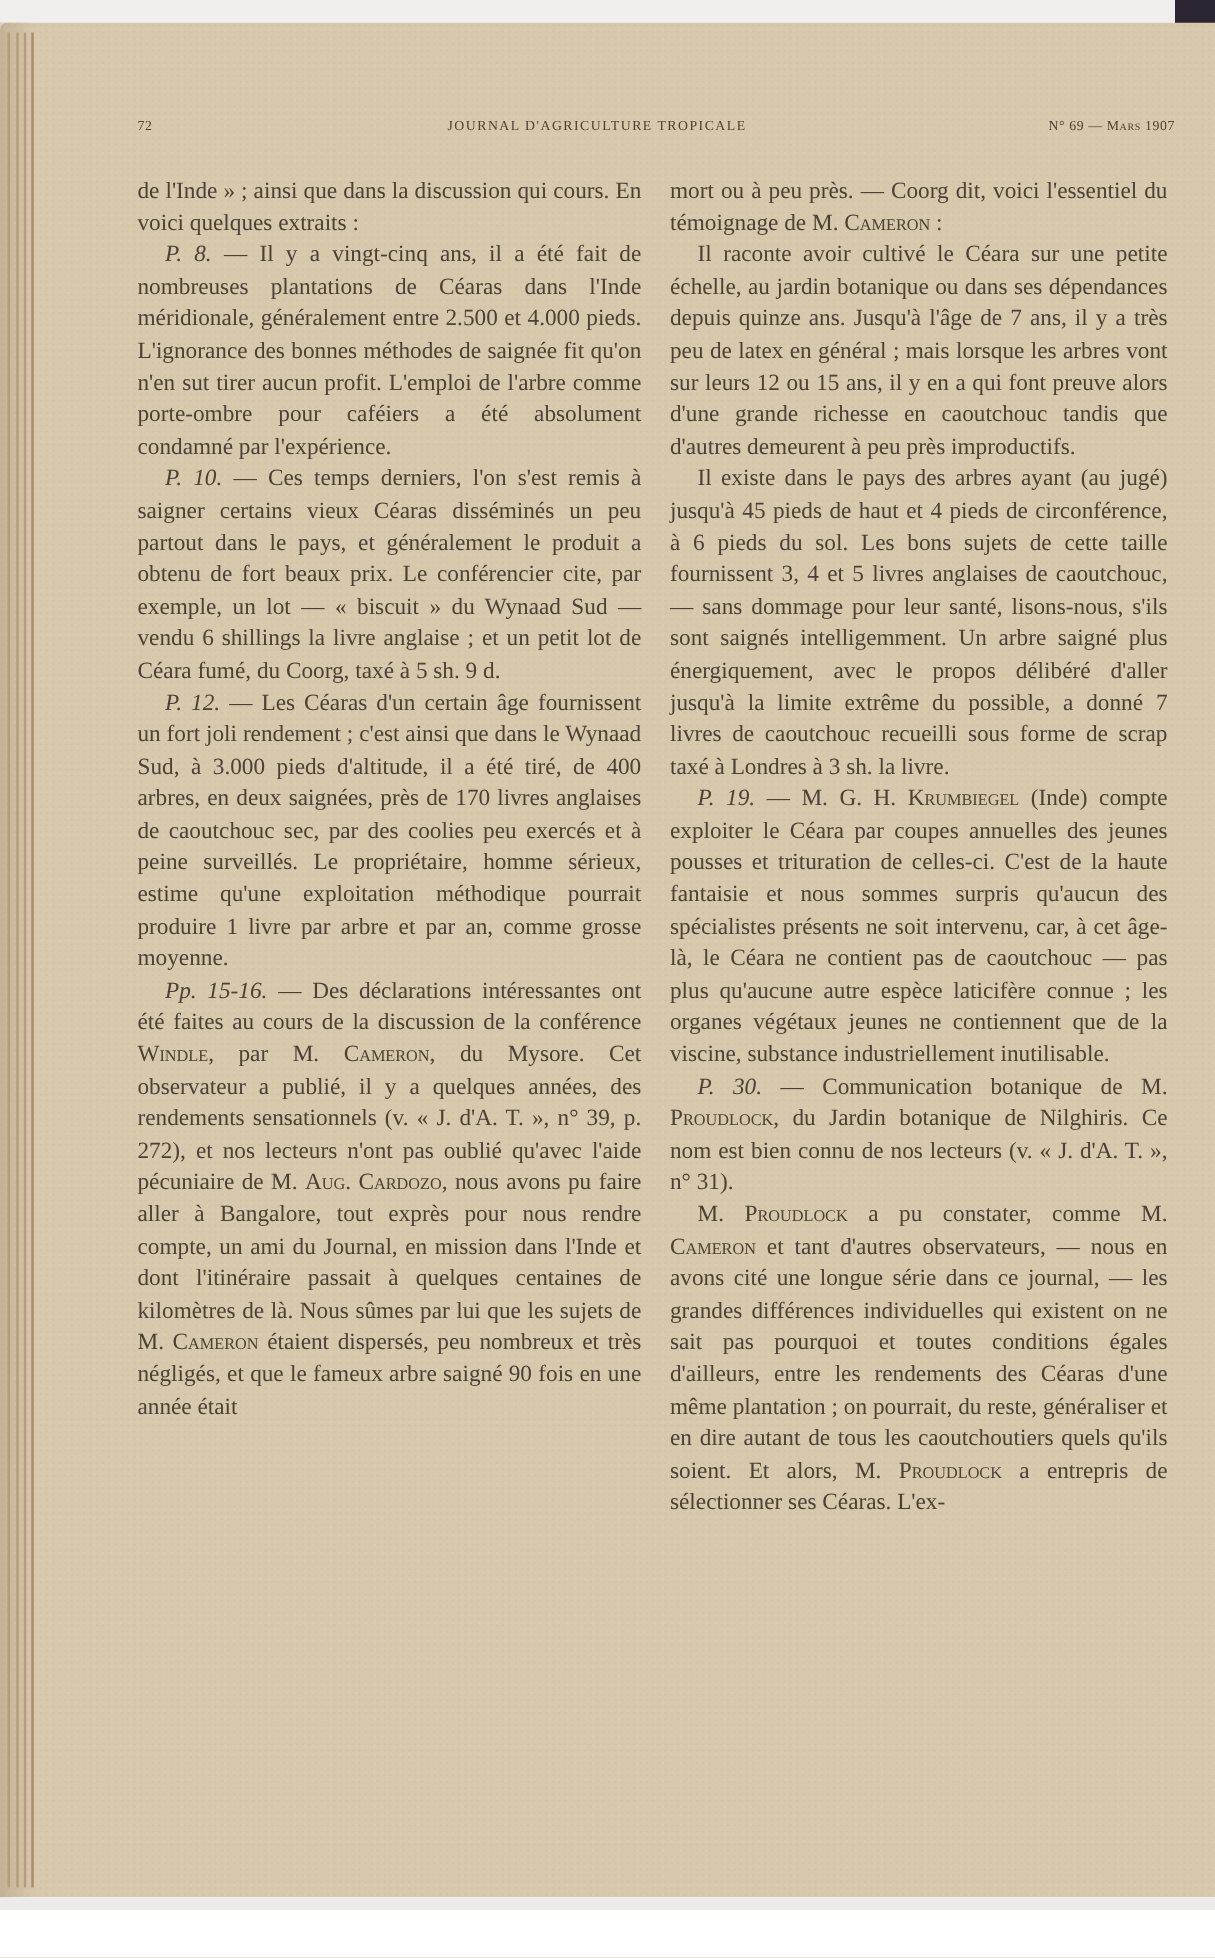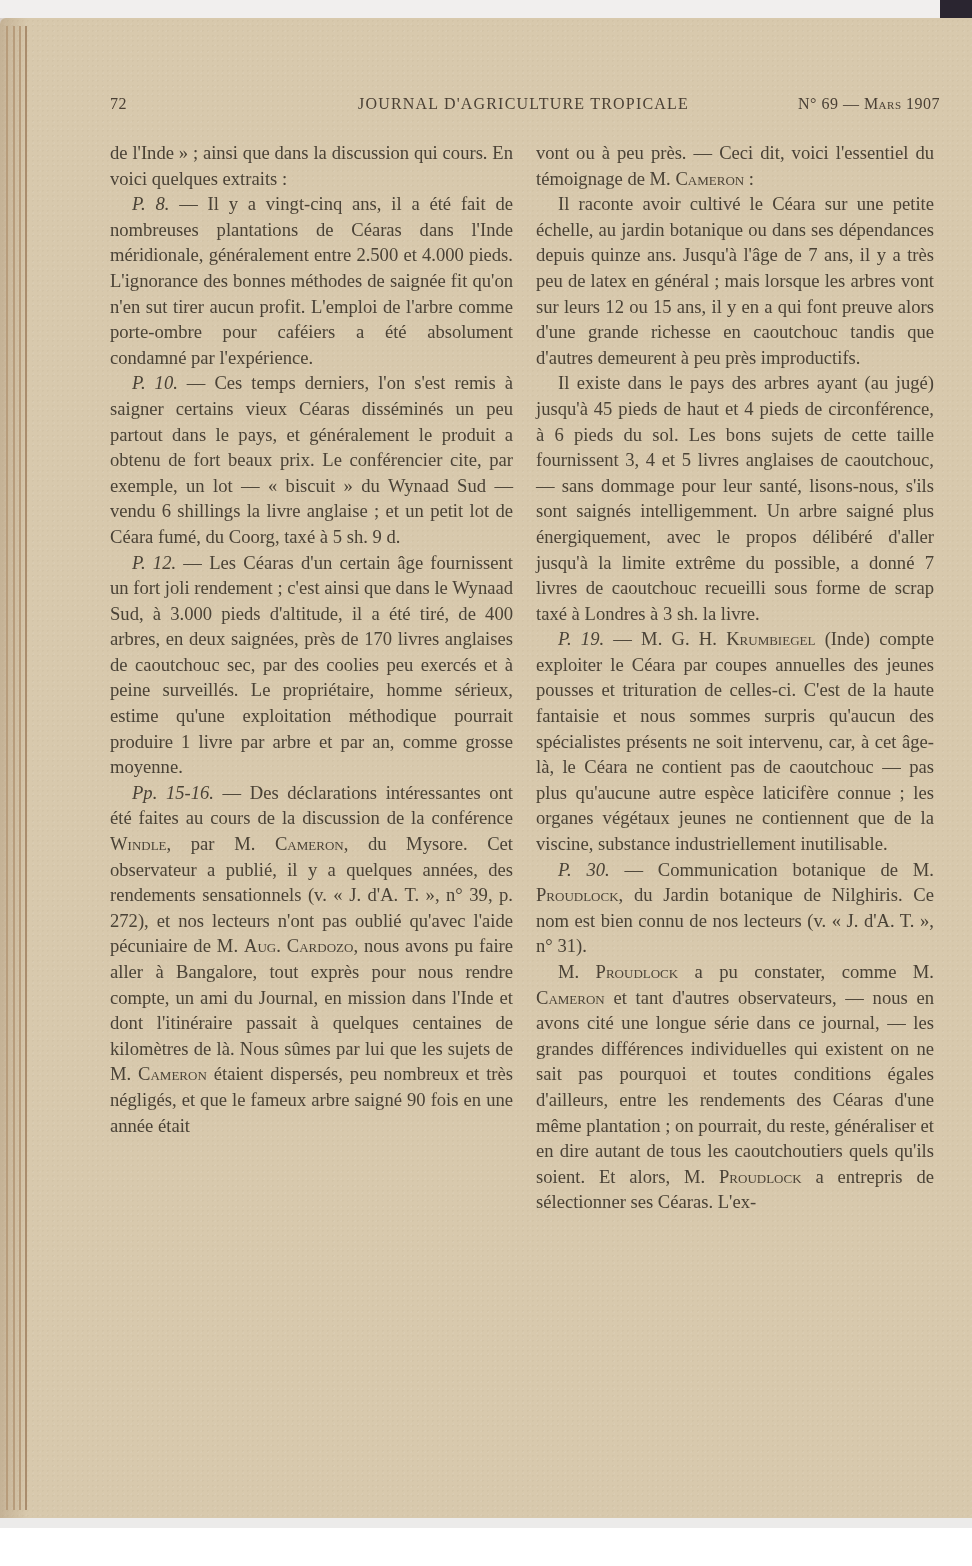--- a/index.html
+++ b/index.html
@@ -31,21 +31,21 @@
   }
   .bottom-band { position:absolute; left:0; top:1518px; width:972px; height:10px; background:#ecebea; }
   .source {
     position:absolute; right:10px; top:1537px;
     font-family:"DejaVu Sans","Liberation Sans",sans-serif;
     font-size:15px; color:#8b5cf6;margin-top:30px;
   }
 
   .running-head {
     position:absolute; top:95px; left:110px; width:830px; height:24px;
-    font-size:16px; color:#4a4035; letter-spacing:0.5px;
+    font-size:11px; color:#4a4035; letter-spacing:0.5px;
   }
   .running-head .pnum { position:absolute; left:0; top:0; }
   .running-head .jtitle { position:absolute; left:248px; top:0; letter-spacing:1.2px; }
   .running-head .issue { position:absolute; right:0; top:0; }
   .running-head .sc { font-variant:small-caps; }
 
   .col {
     position:absolute; top:140px;
     font-size:18.6px; line-height:25.6px; color:#4a4236;
     text-align:justify;
@@ -79,21 +79,21 @@
 
 <div class="col left">
   <p><span>de l'Inde » ; ainsi que dans la discussion qui cours. En voici quelques extraits :</span></p>
   <p class="ind"><span class="ref">P. 8.</span><span> — Il y a vingt-cinq ans, il a été fait de nombreuses plantations de Céaras dans l'Inde méridionale, généralement entre 2.500 et 4.000 pieds. L'ignorance des bonnes méthodes de saignée fit qu'on n'en sut tirer aucun profit. L'emploi de l'arbre comme porte-ombre pour caféiers a été absolument condamné par l'expérience.</span></p>
   <p class="ind"><span class="ref">P. 10.</span><span> — Ces temps derniers, l'on s'est remis à saigner certains vieux Céaras disséminés un peu partout dans le pays, et généralement le produit a obtenu de fort beaux prix. Le conférencier cite, par exemple, un lot — « biscuit » du Wynaad Sud — vendu 6 shillings la livre anglaise ; et un petit lot de Céara fumé, du Coorg, taxé à 5 sh. 9 d.</span></p>
   <p class="ind"><span class="ref">P. 12.</span><span> — Les Céaras d'un certain âge fournissent un fort joli rendement ; c'est ainsi que dans le Wynaad Sud, à 3.000 pieds d'altitude, il a été tiré, de 400 arbres, en deux saignées, près de 170 livres anglaises de caoutchouc sec, par des coolies peu exercés et à peine surveillés. Le propriétaire, homme sérieux, estime qu'une exploitation méthodique pourrait produire 1 livre par arbre et par an, comme grosse moyenne.</span></p>
   <p class="ind"><span class="ref">Pp. 15-16.</span><span> — Des déclarations intéressantes ont été faites au cours de la discussion de la conférence </span><span class="sc">Windle</span><span>, par M. </span><span class="sc">Cameron</span><span>, du Mysore. Cet observateur a publié, il y a quelques années, des rendements sensationnels (v. « J. d'A. T. », n° 39, p. 272), et nos lecteurs n'ont pas oublié qu'avec l'aide pécuniaire de M. </span><span class="sc">Aug. Cardozo</span><span>, nous avons pu faire aller à Bangalore, tout exprès pour nous rendre compte, un ami du Journal, en mission dans l'Inde et dont l'itinéraire passait à quelques centaines de kilomètres de là. Nous sûmes par lui que les sujets de M. </span><span class="sc">Cameron</span><span> étaient dispersés, peu nombreux et très négligés, et que le fameux arbre saigné 90 fois en une année était</span></p>
 </div>
 
 <div class="col right">
-  <p><span>vont ou à peu près. — Ceci dit, voici l'essentiel du témoignage de M. </span><span class="sc">Cameron</span><span> :</span></p>
+  <p><span>mort ou à peu près. — Coorg dit, voici l'essentiel du témoignage de M. </span><span class="sc">Cameron</span><span> :</span></p>
   <p class="ind"><span>Il raconte avoir cultivé le Céara sur une petite échelle, au jardin botanique ou dans ses dépendances depuis quinze ans. Jusqu'à l'âge de 7 ans, il y a très peu de latex en général ; mais lorsque les arbres vont sur leurs 12 ou 15 ans, il y en a qui font preuve alors d'une grande richesse en caoutchouc tandis que d'autres demeurent à peu près improductifs.</span></p>
   <p class="ind"><span>Il existe dans le pays des arbres ayant (au jugé) jusqu'à 45 pieds de haut et 4 pieds de circonférence, à 6 pieds du sol. Les bons sujets de cette taille fournissent 3, 4 et 5 livres anglaises de caoutchouc, — sans dommage pour leur santé, lisons-nous, s'ils sont saignés intelligemment. Un arbre saigné plus énergiquement, avec le propos délibéré d'aller jusqu'à la limite extrême du possible, a donné 7 livres de caoutchouc recueilli sous forme de scrap taxé à Londres à 3 sh. la livre.</span></p>
   <p class="ind"><span class="ref">P. 19.</span><span> — M. G. H. </span><span class="sc">Krumbiegel</span><span> (Inde) compte exploiter le Céara par coupes annuelles des jeunes pousses et trituration de celles-ci. C'est de la haute fantaisie et nous sommes surpris qu'aucun des spécialistes présents ne soit intervenu, car, à cet âge-là, le Céara ne contient pas de caoutchouc — pas plus qu'aucune autre espèce laticifère connue ; les organes végétaux jeunes ne contiennent que de la viscine, substance industriellement inutilisable.</span></p>
   <p class="ind"><span class="ref">P. 30.</span><span> — Communication botanique de M. </span><span class="sc">Proudlock</span><span>, du Jardin botanique de Nilghiris. Ce nom est bien connu de nos lecteurs (v. « J. d'A. T. », n° 31).</span></p>
   <p class="ind"><span>M. </span><span class="sc">Proudlock</span><span> a pu constater, comme M. </span><span class="sc">Cameron</span><span> et tant d'autres observateurs, — nous en avons cité une longue série dans ce journal, — les grandes différences individuelles qui existent on ne sait pas pourquoi et toutes conditions égales d'ailleurs, entre les rendements des Céaras d'une même plantation ; on pourrait, du reste, généraliser et en dire autant de tous les caoutchoutiers quels qu'ils soient. Et alors, M. </span><span class="sc">Proudlock</span><span> a entrepris de sélectionner ses Céaras. L'ex-</span></p>
 </div>
 
 <div class="bottom-band"></div>
 <div class="source">Source numba.cirad.fr / CIRAD</div>
 

